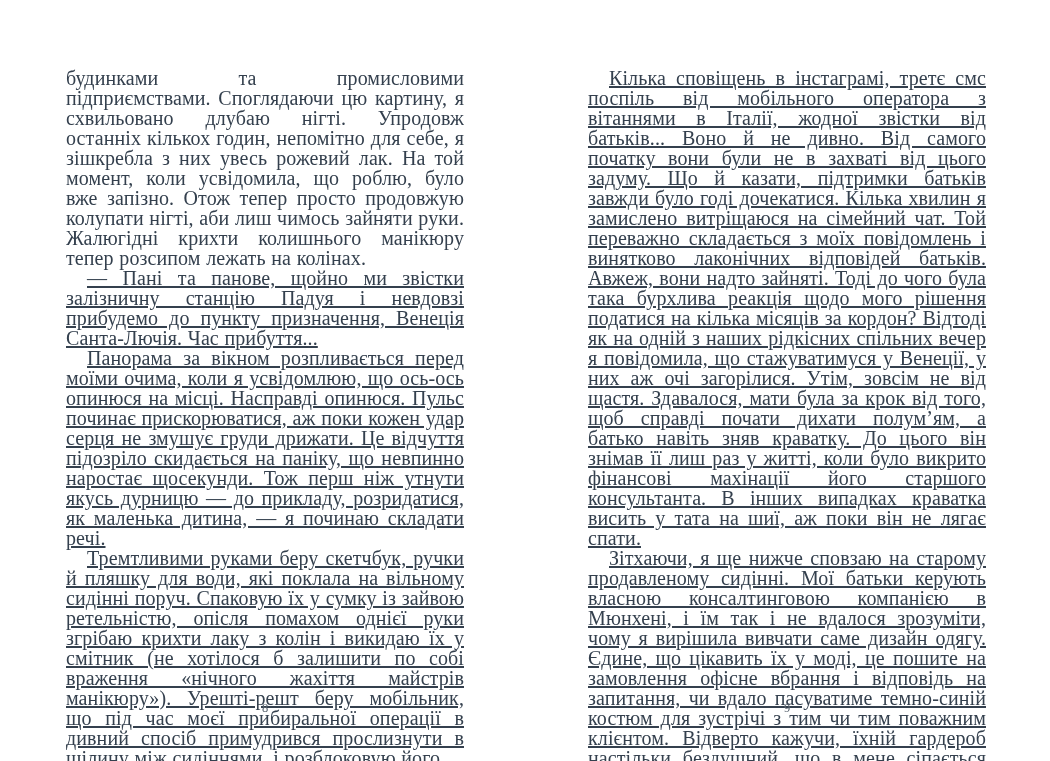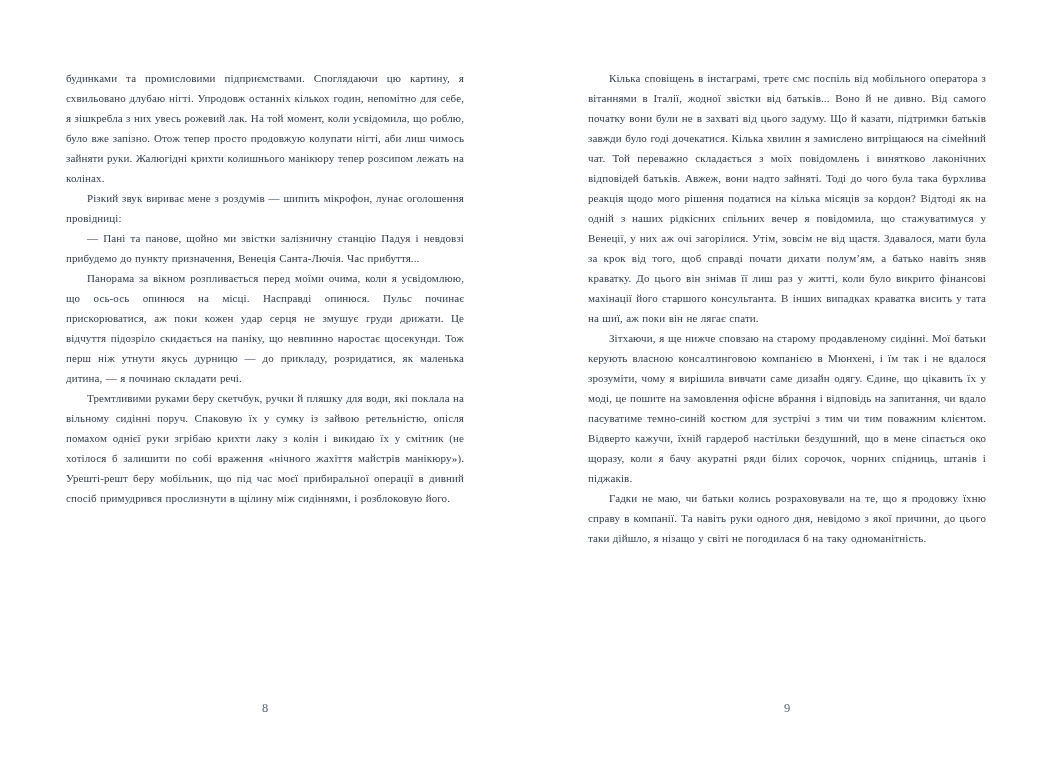--- a/index.html
+++ b/index.html
@@ -23,51 +23,51 @@
     position: absolute;
     top: 68px;
     width: 398px;
     height: 690px;
   }
   .page-left  { left: 66px;  }
   .page-right { left: 588px; }
   .page-text p {
     margin: 0;
     padding: 0;
-    font-size: 11px;
+    font-size: 20px;
     line-height: 20px;
     text-align: justify;
     color: #34404e;
     letter-spacing: 0.1px;
     word-spacing: 0.5px;
     hyphens: auto;
     -webkit-hyphens: auto;
   }
   .page-text p.indent {
     text-indent: 21px;
+    text-decoration: underline;
   }
   .page-number {
     position: absolute;
     top: 633px;
     left: 0;
     right: 0;
     text-align: center;
     font-size: 12.5px;
     color: #5a6570;
   }
 </style>
 </head>
 <body>
 
 <div class="spread">
 
   <div class="page page-left">
     <div class="page-text">
         <p class="">будинками та промисловими підприємствами. Споглядаючи цю картину, я схвильовано длубаю нігті. Упродовж останніх кількох годин, непомітно для себе, я зішкребла з них увесь рожевий лак. На той момент, коли усвідомила, що роблю, було вже запізно. Отож тепер просто продовжую колупати нігті, аби лиш чимось зайняти руки. Жалюгідні крихти колишнього манікюру тепер розсипом лежать на колінах.</p>
-        <p class="indent">Різкий звук вириває мене з роздумів — шипить мікрофон, лунає оголошення провідниці:</p>
         <p class="indent">— Пані та панове, щойно ми звістки залізничну станцію Падуя і невдовзі прибудемо до пункту призначення, Венеція Санта-Лючія. Час прибуття...</p>
         <p class="indent">Панорама за вікном розпливається перед моїми очима, коли я усвідомлюю, що ось-ось опинюся на місці. Насправді опинюся. Пульс починає прискорюватися, аж поки кожен удар серця не змушує груди дрижати. Це відчуття підозріло скидається на паніку, що невпинно наростає щосекунди. Тож перш ніж утнути якусь дурницю — до прикладу, розридатися, як маленька дитина, — я починаю складати речі.</p>
         <p class="indent">Тремтливими руками беру скетчбук, ручки й пляшку для води, які поклала на вільному сидінні поруч. Спаковую їх у сумку із зайвою ретельністю, опісля помахом однієї руки згрібаю крихти лаку з колін і викидаю їх у смітник (не хотілося б залишити по собі враження «нічного жахіття майстрів манікюру»). Урешті-решт беру мобільник, що під час моєї прибиральної операції в дивний спосіб примудрився прослизнути в щілину між сидіннями, і розблоковую його.</p>
       </div>
     <div class="page-number">8</div>
   </div>
 
   <div class="page page-right">
     <div class="page-text">
         <p class="indent">Кілька сповіщень в інстаграмі, третє смс поспіль від мобільного оператора з вітаннями в Італії, жодної звістки від батьків... Воно й не дивно. Від самого початку вони були не в захваті від цього задуму. Що й казати, підтримки батьків завжди було годі дочекатися. Кілька хвилин я замислено витріщаюся на сімейний чат. Той переважно складається з моїх повідомлень і винятково лаконічних відповідей батьків. Авжеж, вони надто зайняті. Тоді до чого була така бурхлива реакція щодо мого рішення податися на кілька місяців за кордон? Відтоді як на одній з наших рідкісних спільних вечер я повідомила, що стажуватимуся у Венеції, у них аж очі загорілися. Утім, зовсім не від щастя. Здавалося, мати була за крок від того, щоб справді почати дихати полум’ям, а батько навіть зняв краватку. До цього він знімав її лиш раз у житті, коли було викрито фінансові махінації його старшого консультанта. В інших випадках краватка висить у тата на шиї, аж поки він не лягає спати.</p>

